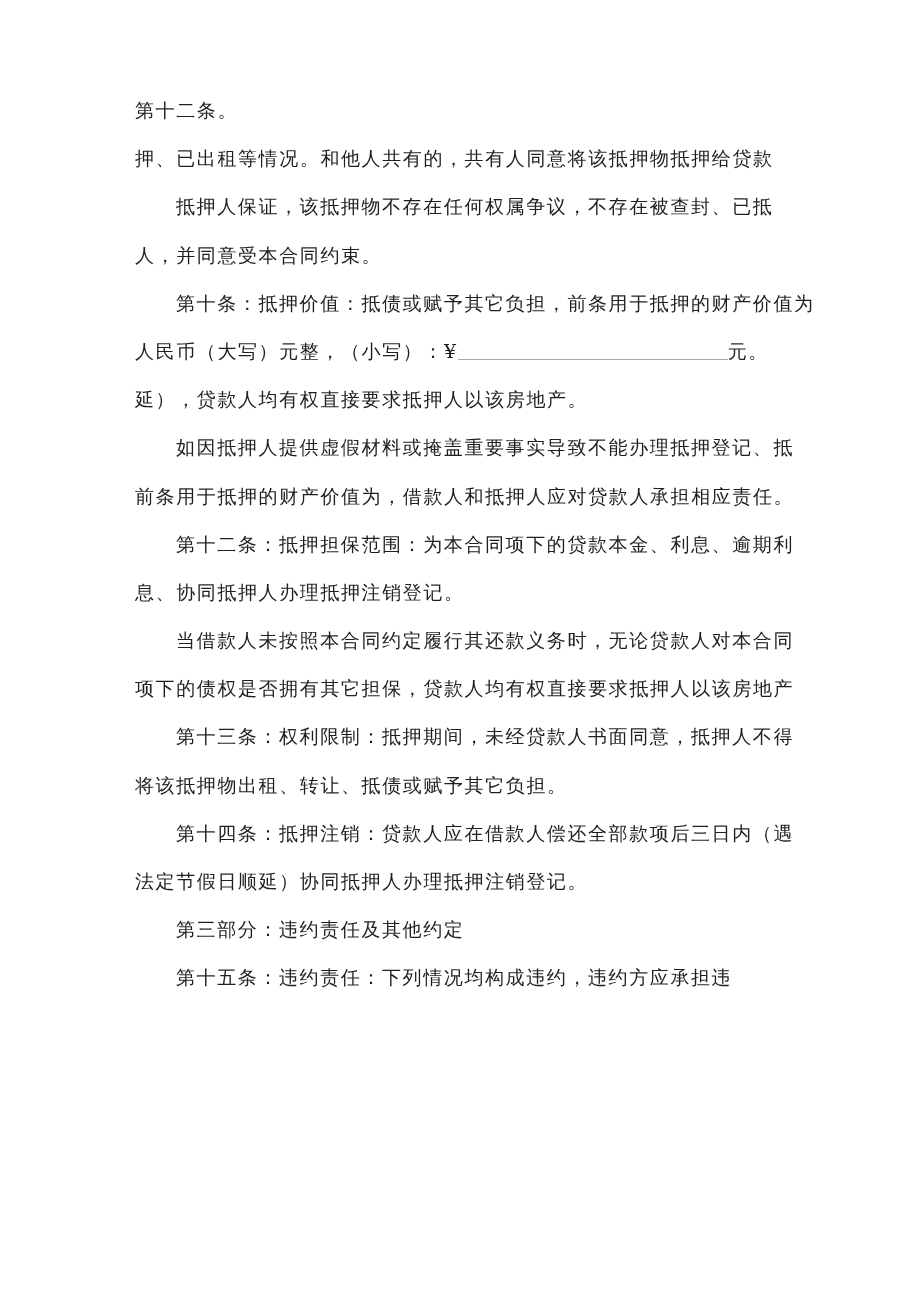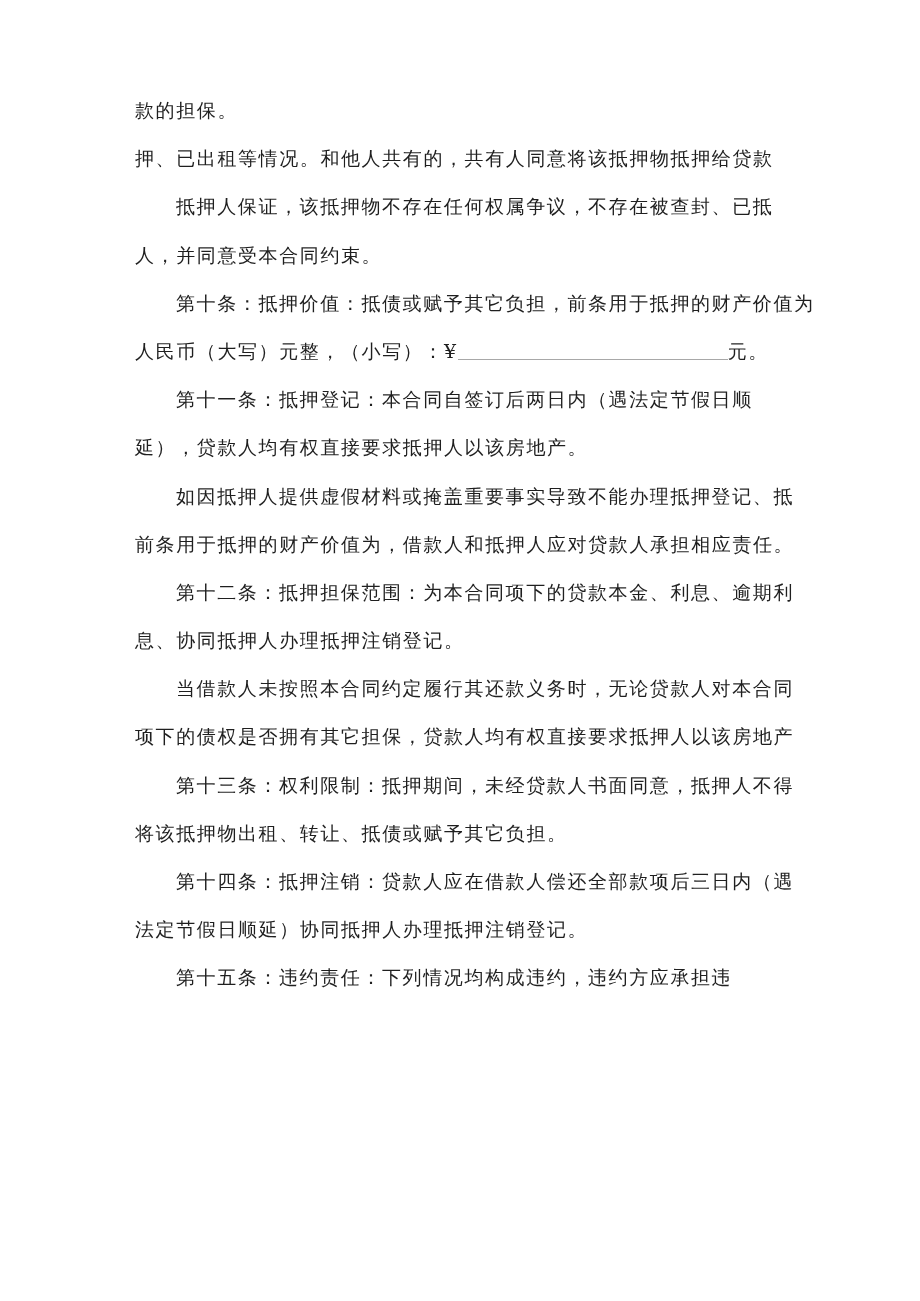--- a/index.html
+++ b/index.html
@@ -39,33 +39,33 @@
     height: 14px;
     border-bottom: 1px solid #a8a8a8;
     margin-bottom: -2px;
   }
 </style>
 </head>
 <body>
 
 <div class="page">
   <div id="doc-lines">
-      <div class="doc-line">款的担保。</div>
+      <div class="doc-line">第十二条。</div>
       <div class="doc-line">押、已出租等情况。和他人共有的，共有人同意将该抵押物抵押给贷款</div>
       <div class="doc-line indent">抵押人保证，该抵押物不存在任何权属争议，不存在被查封、已抵</div>
       <div class="doc-line">人，并同意受本合同约束。</div>
       <div class="doc-line indent">第十条：抵押价值：抵债或赋予其它负担，前条用于抵押的财产价值为</div>
       <div class="doc-line"><span>人民币（大写）元整，（小写）：¥</span><span class="blank-underline"></span><span>元。</span></div>
-      <div class="doc-line indent">第十一条：抵押登记：本合同自签订后两日内（遇法定节假日顺</div>
       <div class="doc-line">延），贷款人均有权直接要求抵押人以该房地产。</div>
       <div class="doc-line indent">如因抵押人提供虚假材料或掩盖重要事实导致不能办理抵押登记、抵</div>
       <div class="doc-line">前条用于抵押的财产价值为，借款人和抵押人应对贷款人承担相应责任。</div>
       <div class="doc-line indent">第十二条：抵押担保范围：为本合同项下的贷款本金、利息、逾期利</div>
       <div class="doc-line">息、协同抵押人办理抵押注销登记。</div>
       <div class="doc-line indent">当借款人未按照本合同约定履行其还款义务时，无论贷款人对本合同</div>
       <div class="doc-line">项下的债权是否拥有其它担保，贷款人均有权直接要求抵押人以该房地产</div>
       <div class="doc-line indent">第十三条：权利限制：抵押期间，未经贷款人书面同意，抵押人不得</div>
       <div class="doc-line">将该抵押物出租、转让、抵债或赋予其它负担。</div>
       <div class="doc-line indent">第十四条：抵押注销：贷款人应在借款人偿还全部款项后三日内（遇</div>
       <div class="doc-line">法定节假日顺延）协同抵押人办理抵押注销登记。</div>
+      <div class="doc-line indent">第三部分：违约责任及其他约定</div>
       <div class="doc-line indent">第十五条：违约责任：下列情况均构成违约，违约方应承担违</div>
     </div>
 </div>
 
 </body></html>

